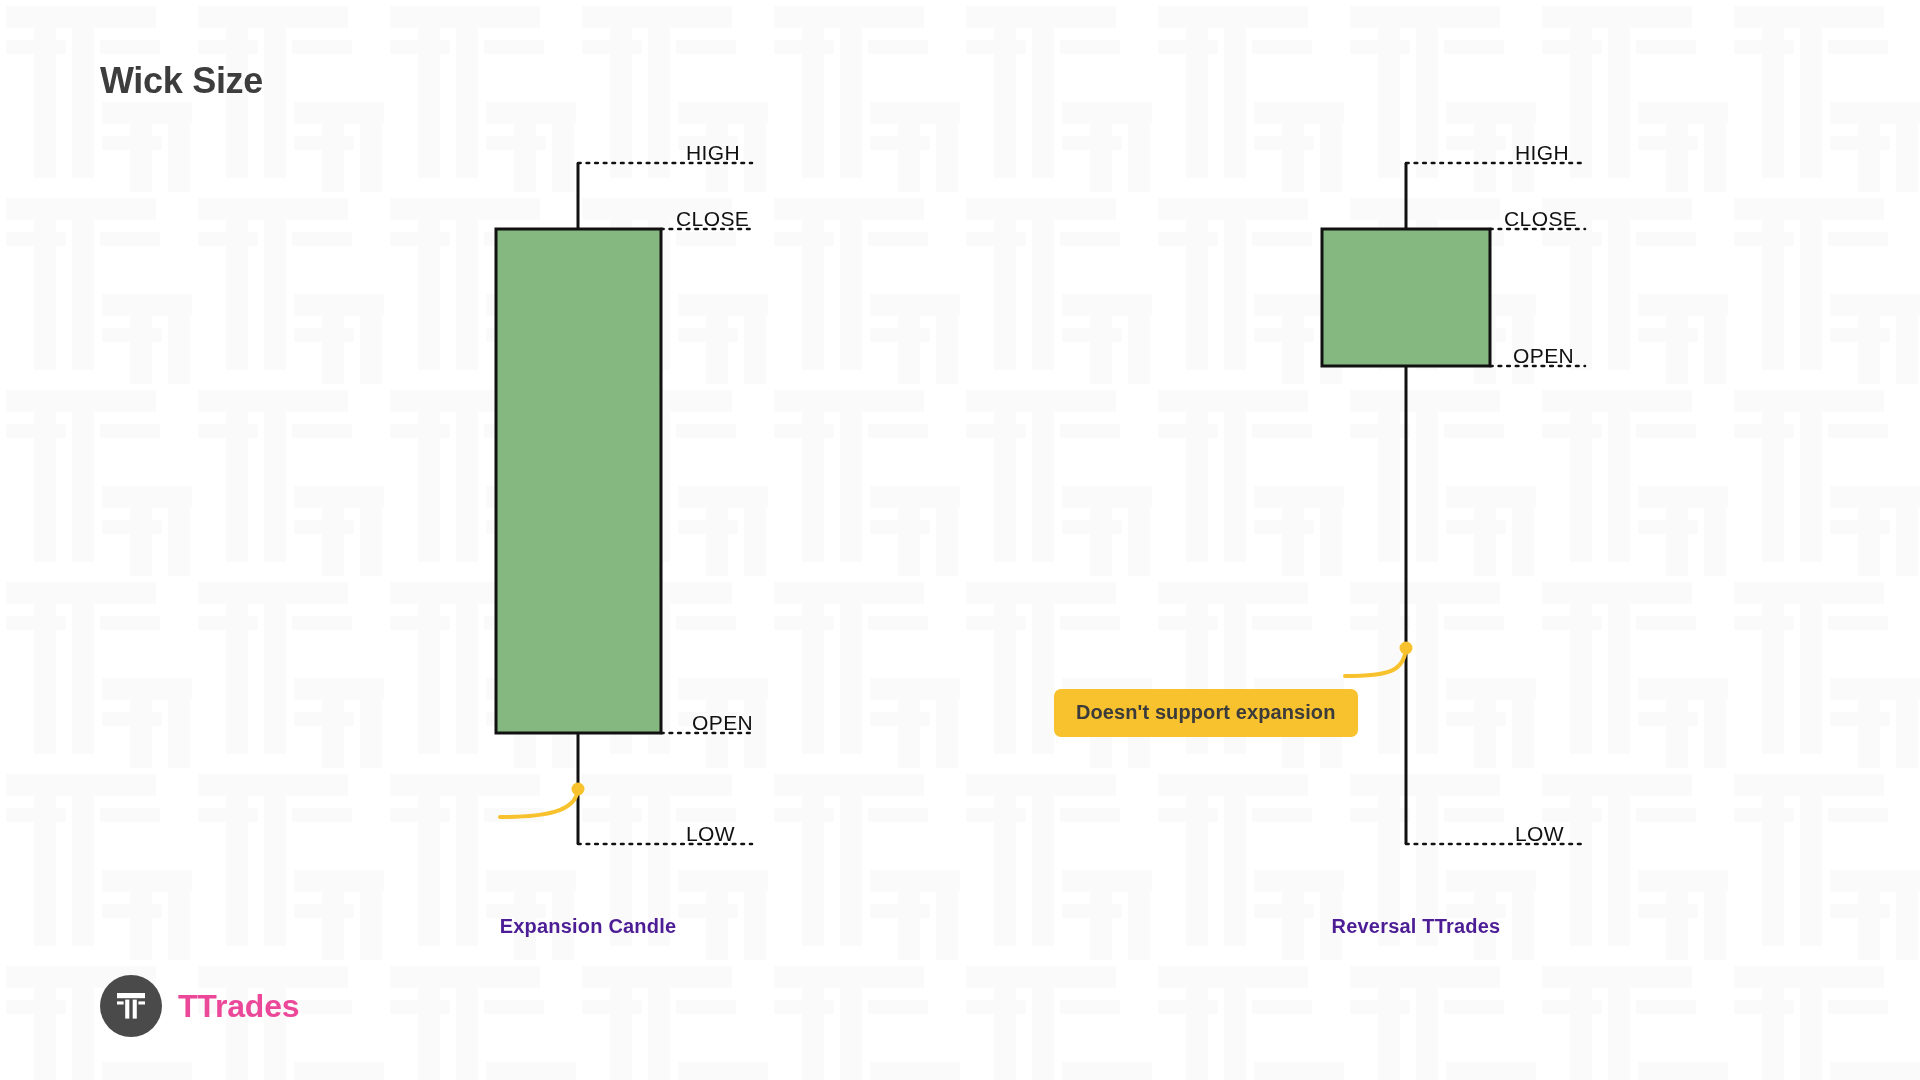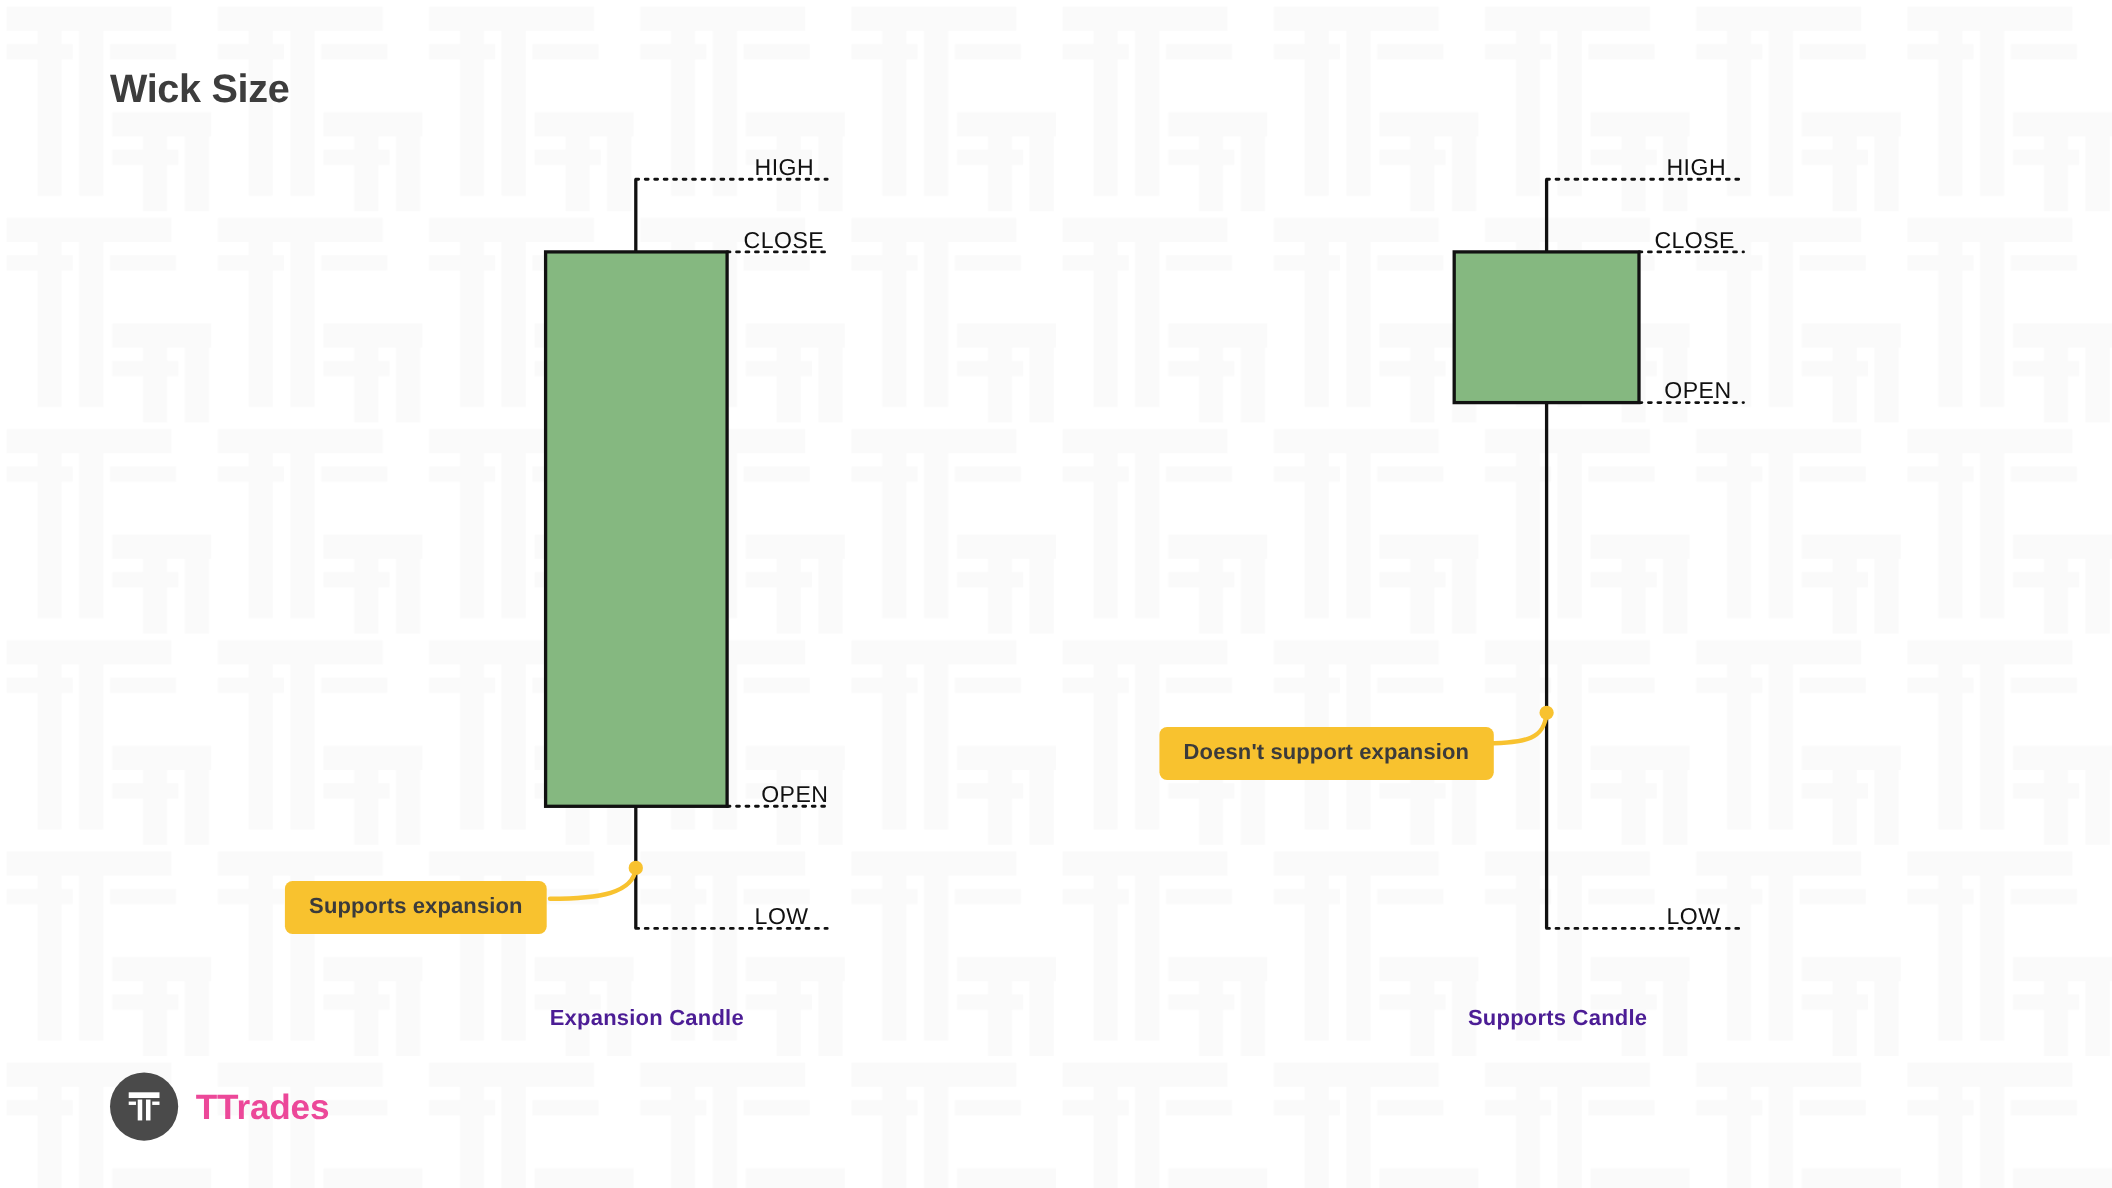--- a/index.html
+++ b/index.html
@@ -76,20 +76,21 @@
     background: #f8c22f;
     color: #3b3b3b;
     font-size: 20px;
     font-weight: bold;
     border-radius: 7px;
     padding: 12px 22px 13px 22px;
     white-space: nowrap;
     letter-spacing: 0.1px;
     z-index: 6;
     box-sizing: border-box;
+    margin-top: 28px;
   }
 
   
   #brand {
     position: absolute;
     left: 100px;
     top: 975px;
     display: flex;
     align-items: center;
     gap: 16px;
@@ -177,23 +178,22 @@
   <div class="level-label" style="left:676px; top:207px;">CLOSE</div>
   <div class="level-label" style="left:692px; top:711px;">OPEN</div>
   <div class="level-label" style="left:686px; top:822px;">LOW</div>
 
   <div class="level-label" style="left:1515px; top:141px;">HIGH</div>
   <div class="level-label" style="left:1504px; top:207px;">CLOSE</div>
   <div class="level-label" style="left:1513px; top:344px;">OPEN</div>
   <div class="level-label" style="left:1515px; top:822px;">LOW</div>
 
   <div class="candle-caption" style="left:588px; top:915px;">Expansion Candle</div>
-  <div class="candle-caption" style="left:1416px; top:915px;">Supports Candle</div>
-
-  <div class="annotation-badge" style="left:259px; top:801px;">Supports expansion</div>
+  <div class="candle-caption" style="left:1416px; top:915px;">Reversal TTrades</div>
+
   <div class="annotation-badge" style="left:1054px; top:661px;">Doesn't support expansion</div>
 </div>
 
 <div id="brand">
   <div id="brand-mark">
     <svg width="34" height="34" viewBox="0 0 34 34" aria-hidden="true">
       <g fill="#ffffff">
         <rect x="3" y="4" width="28" height="5.2"></rect>
         <rect x="11.2" y="10.6" width="4.1" height="19"></rect>
         <rect x="18.7" y="10.6" width="4.1" height="19"></rect>

